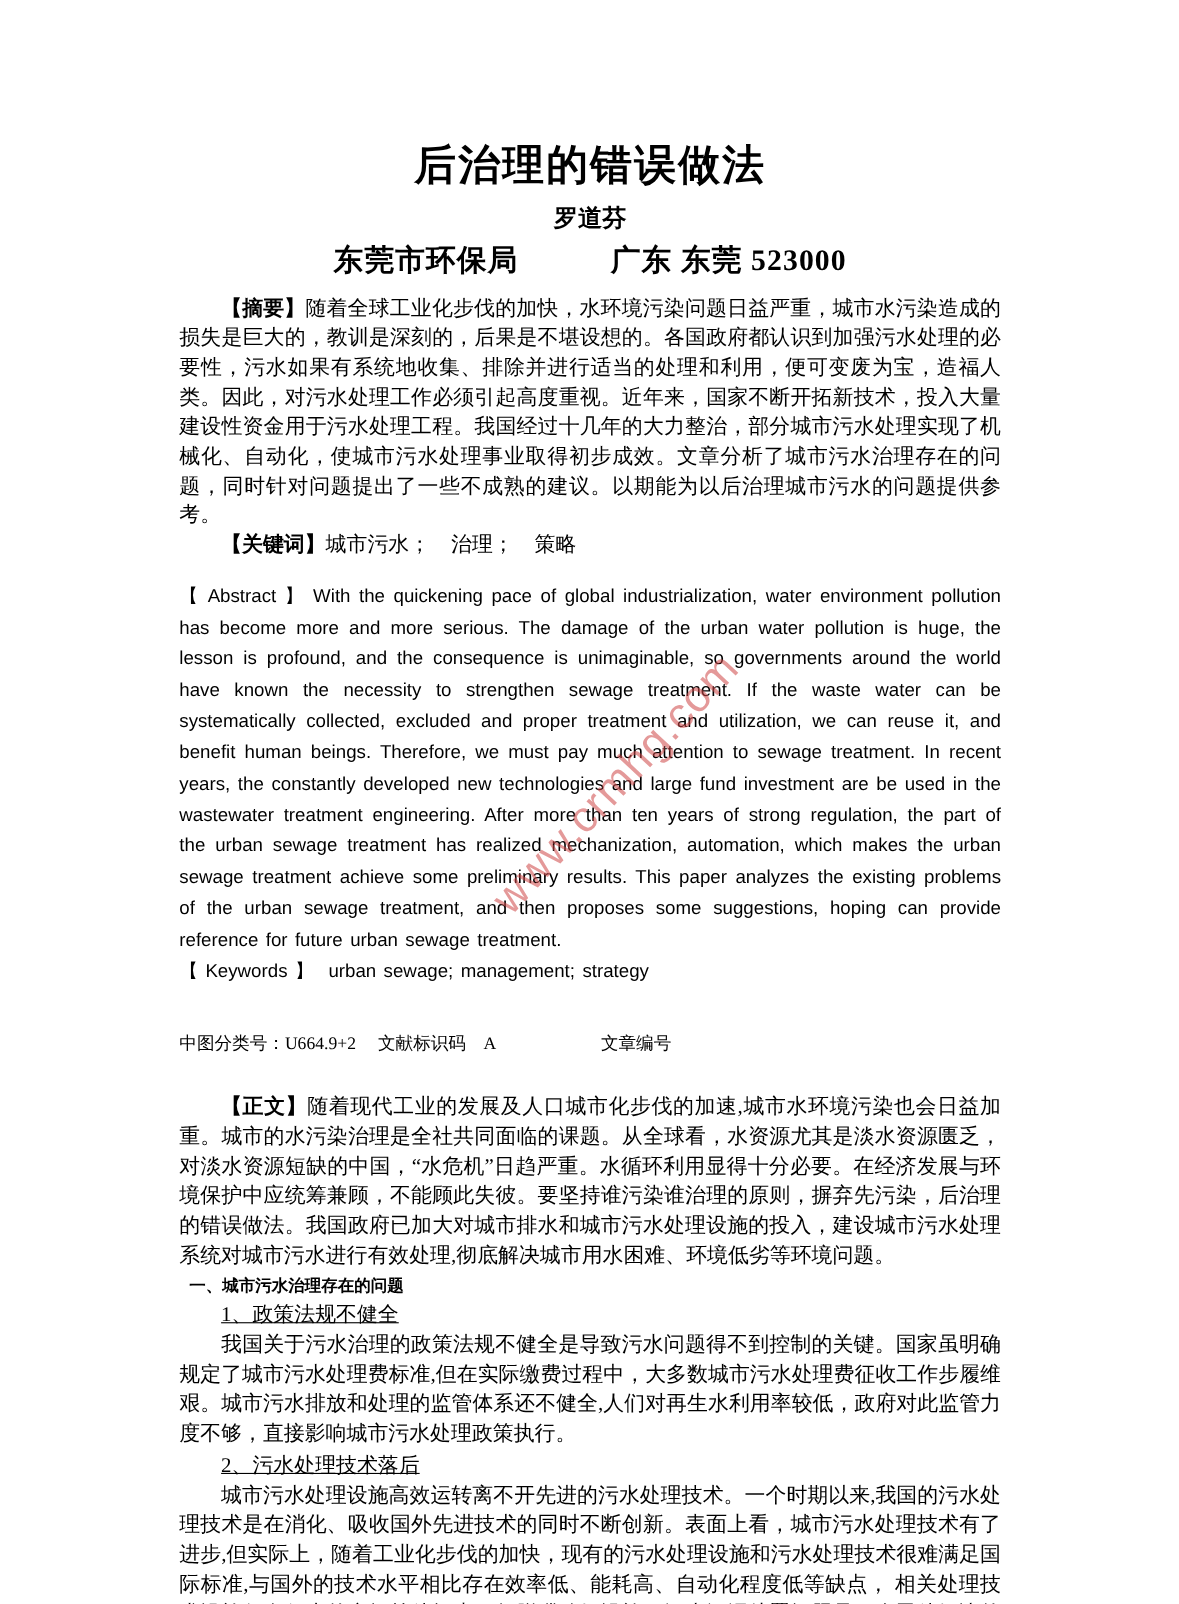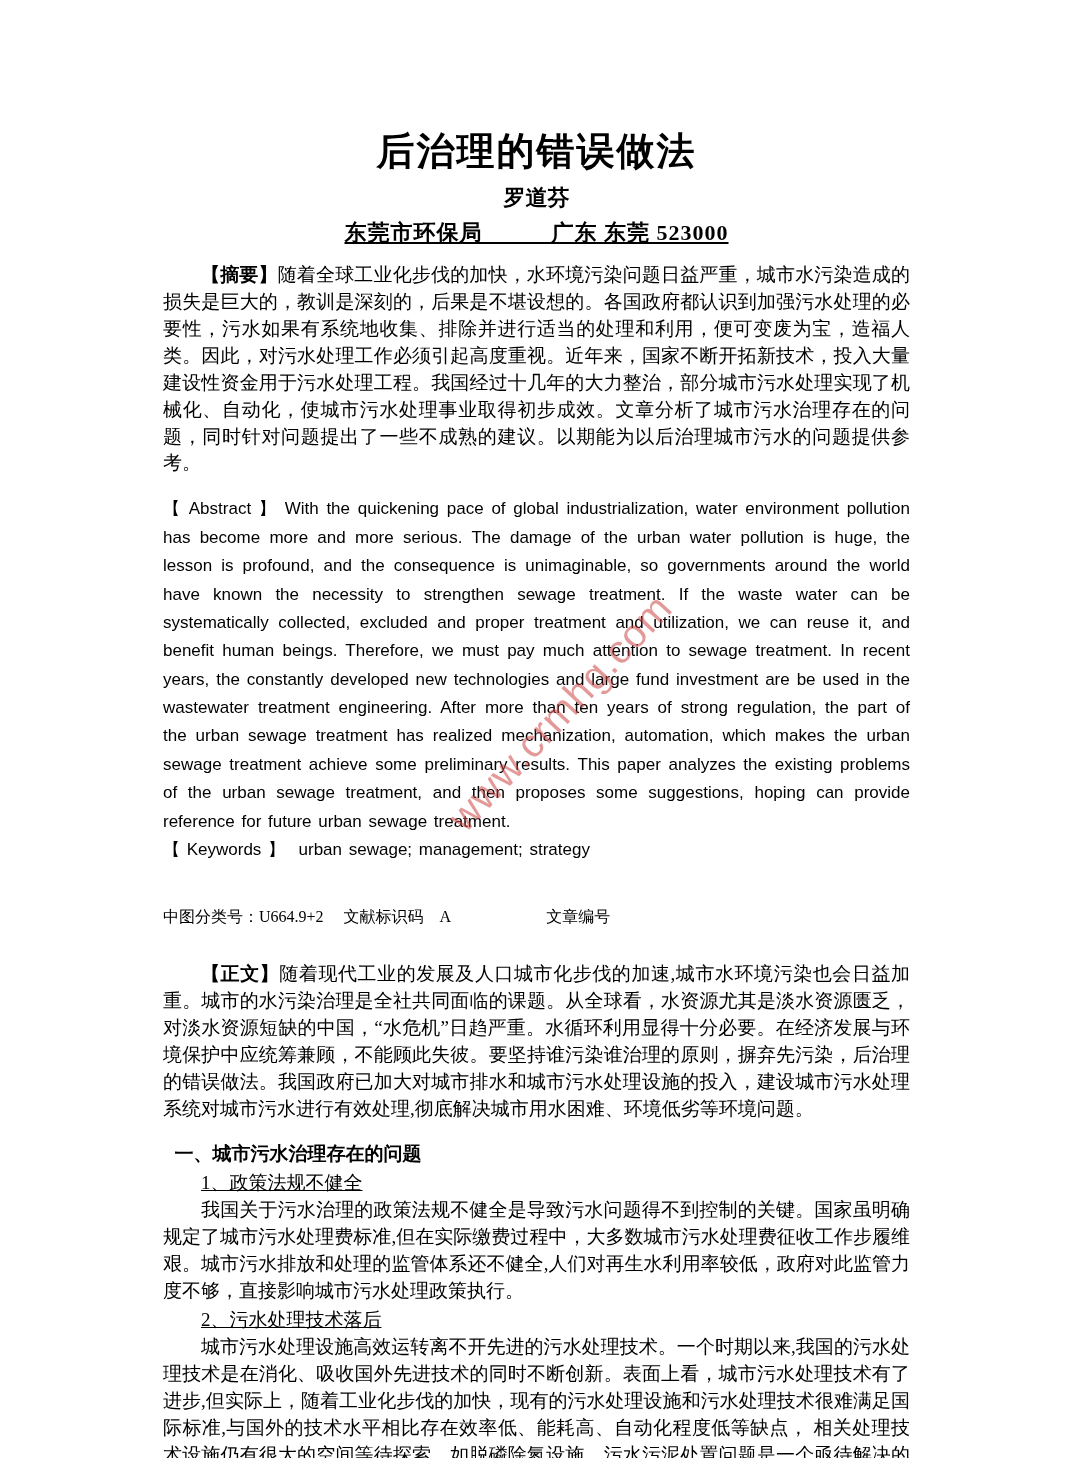--- a/index.html
+++ b/index.html
@@ -23,25 +23,24 @@
     line-height: 1.15;
   }
   .author {
     text-align: center;
     font-size: 22px;
     font-weight: bold;
     margin-top: 9px;
   }
   .affiliation {
     text-align: center;
-    font-size: 22px;
+    font-size: 27px;
     font-weight: bold;
     margin-top: 5px;
     letter-spacing: 1px;
-    text-decoration: underline;
   }
   .cn {
     font-size: 19px;
     line-height: 1.42;
     text-align: justify;
   }
   .para-indent { text-indent: 2em; }
   .label-bold { font-weight: bold; }
   .abstract-cn { margin-top: 14px; }
   .en {
@@ -53,22 +52,22 @@
     word-spacing: 2px;
   }
   .keywords-en { margin-top: 0; }
   .classification {
     font-size: 16px;
     margin-top: 42px;
   }
   .main-intro { margin-top: 32px; }
   .section-heading {
     font-weight: bold;
-    font-size: 19px;
-    margin-top: 18px;
+    font-size: 15px;
+    margin-top: 4px;
     padding-left: 0.6em;
   }
   .subheading {
     font-size: 19px;
     margin-top: 2px;
     text-indent: 2em;
     text-decoration: underline;
   }
   .watermark {
     position: absolute;
@@ -91,20 +90,21 @@
 <div class="page">
 
   <div class="watermark">www.crmhg.com</div>
 
   <h1 class="title">后治理的错误做法</h1>
   <div class="author">罗道芬</div>
   <div class="affiliation">东莞市环保局　　　广东 东莞 523000</div>
 
   <p class="cn para-indent abstract-cn"><span class="label-bold">【摘要】</span><span>随着全球工业化步伐的加快，水环境污染问题日益严重，城市水污染造成的损失是巨大的，教训是深刻的，后果是不堪设想的。各国政府都认识到加强污水处理的必要性，污水如果有系统地收集、排除并进行适当的处理和利用，便可变废为宝，造福人类。因此，对污水处理工作必须引起高度重视。近年来，国家不断开拓新技术，投入大量建设性资金用于污水处理工程。我国经过十几年的大力整治，部分城市污水处理实现了机械化、自动化，使城市污水处理事业取得初步成效。文章分析了城市污水治理存在的问题，同时针对问题提出了一些不成熟的建议。以期能为以后治理城市污水的问题提供参考。</span></p>
 
+  <p class="cn para-indent"><span class="label-bold">【关键词】</span><span>城市污水；　治理；　策略</span></p>
 
   <p class="en"><span>【 Abstract 】</span> <span>With the quickening pace of global industrialization, water environment pollution has become more and more serious. The damage of the urban water pollution is huge, the lesson is profound, and the consequence is unimaginable, so governments around the world have known the necessity to strengthen sewage treatment. If the waste water can be  systematically collected, excluded and proper treatment and utilization, we can reuse it, and benefit human beings. Therefore, we must pay much attention to sewage treatment. In recent years, the constantly developed new technologies and large fund investment are be used in the wastewater treatment engineering. After more than ten years of strong regulation, the part of the urban sewage treatment has realized mechanization, automation, which makes the urban sewage treatment achieve some preliminary results. This paper analyzes the existing problems of the urban sewage treatment, and then proposes some suggestions, hoping can provide reference for future urban sewage treatment.</span></p>
 
   <p class="en keywords-en"><span>【 Keywords 】</span>&nbsp;&nbsp;<span>urban sewage; management; strategy</span></p>
 
   <p class="cn classification">中图分类号：U664.9+2　 文献标识码　A　　　　　　文章编号</p>
 
   <p class="cn para-indent main-intro"><span class="label-bold">【正文】</span><span>随着现代工业的发展及人口城市化步伐的加速,城市水环境污染也会日益加重。城市的水污染治理是全社共同面临的课题。从全球看，水资源尤其是淡水资源匮乏，对淡水资源短缺的中国，“水危机”日趋严重。水循环利用显得十分必要。在经济发展与环境保护中应统筹兼顾，不能顾此失彼。要坚持谁污染谁治理的原则，摒弃先污染，后治理的错误做法。我国政府已加大对城市排水和城市污水处理设施的投入，建设城市污水处理系统对城市污水进行有效处理,彻底解决城市用水困难、环境低劣等环境问题。</span></p>
 
   <p class="cn section-heading">一、城市污水治理存在的问题</p>

